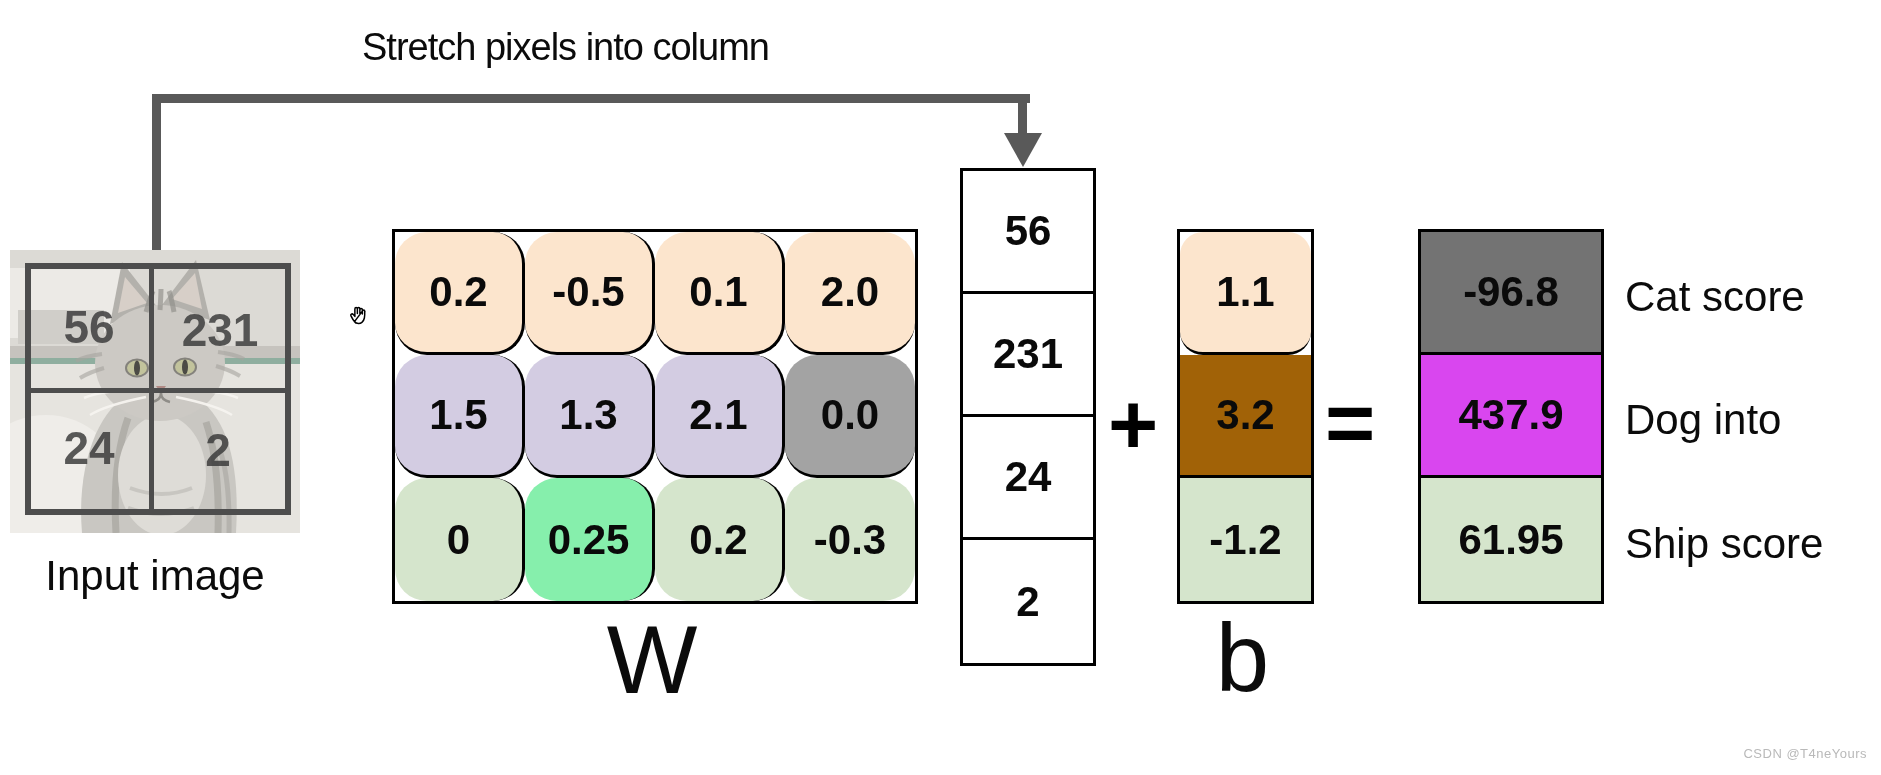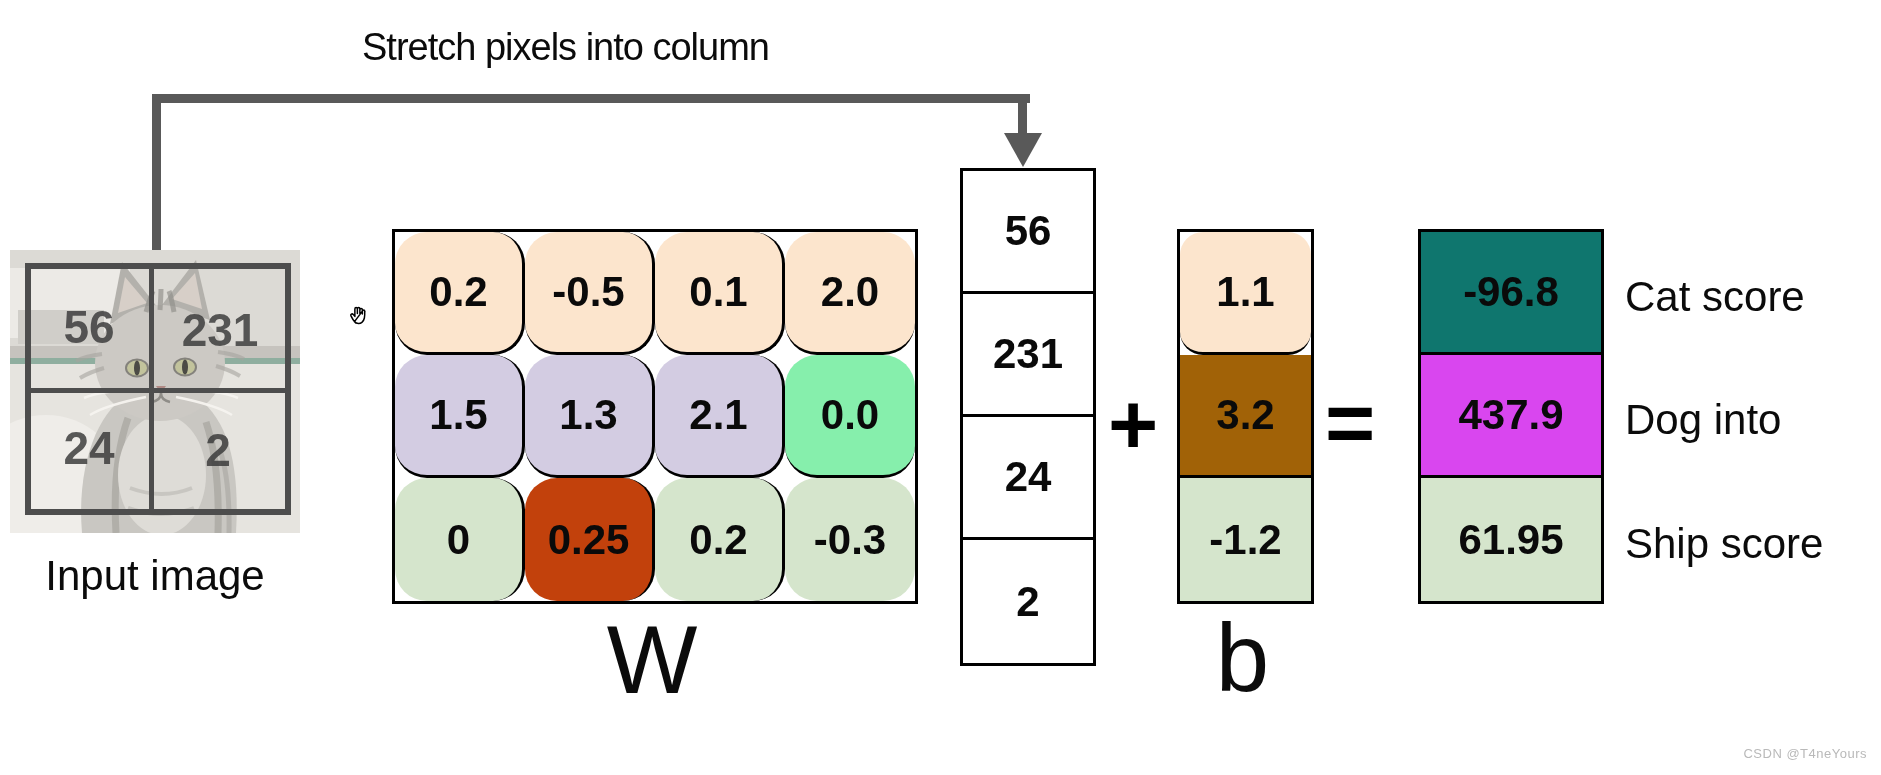--- a/index.html
+++ b/index.html
@@ -133,23 +133,23 @@
   </div>
 
   <div class="abs mat" id="wmat">
     <div class="cell" style="background-color: rgb(252, 229, 205);">0.2</div>
     <div class="cell" style="background-color: rgb(252, 229, 205);">-0.5</div>
     <div class="cell" style="background-color: rgb(252, 229, 205);">0.1</div>
     <div class="cell" style="background-color: rgb(252, 229, 205);">2.0</div>
     <div class="cell" style="background-color: rgb(211, 204, 226);">1.5</div>
     <div class="cell" style="background-color: rgb(211, 204, 226);">1.3</div>
     <div class="cell" style="background-color: rgb(211, 204, 226); text-align: right;">2.1</div>
-    <div class="cell" style="background-color: #86efac;">0.0</div>
+    <div class="cell" style="background-color: #a3a3a3;">0.0</div>
     <div class="cell" style="background-color: rgb(213, 229, 204);">0</div>
-    <div class="cell" style="background-color: #c2410c;">0.25</div>
+    <div class="cell" style="background-color: #86efac;">0.25</div>
     <div class="cell" style="background-color: rgb(213, 229, 204);">0.2</div>
     <div class="cell" style="background-color: rgb(213, 229, 204);">-0.3</div>
   </div>
   <div class="abs biglabel" id="wlabel">W</div>
 
   <div class="abs mat" id="pixcol">
     <div class="cell">56</div>
     <div class="cell">231</div>
     <div class="cell">24</div>
     <div class="cell">2</div>
@@ -160,21 +160,21 @@
   <div class="abs mat" id="bvec">
     <div class="cell" style="background-color: rgb(252, 229, 205); border-radius: 23px;">1.1</div>
     <div class="cell" style="background-color: #a16207;">3.2</div>
     <div class="cell" style="background-color: rgb(213, 229, 204);">-1.2</div>
   </div>
   <div class="abs biglabel" id="blabel">b</div>
 
   <div class="abs bigop" id="equals">=</div>
 
   <div class="abs mat" id="svec">
-    <div class="cell" style="background-color: #0f766e;">-96.8</div>
+    <div class="cell" style="background-color: #737373;">-96.8</div>
     <div class="cell" style="background-color: #d946ef;">437.9</div>
     <div class="cell" style="background-color: rgb(213, 229, 204);">61.95</div>
   </div>
   <div class="abs score-label" id="slabel0">Cat score</div>
   <div class="abs score-label" id="slabel1">Dog into</div>
   <div class="abs score-label" id="slabel2">Ship score</div>
 
   <div class="abs" id="watermark">CSDN @T4neYours</div>
 </div>
 

